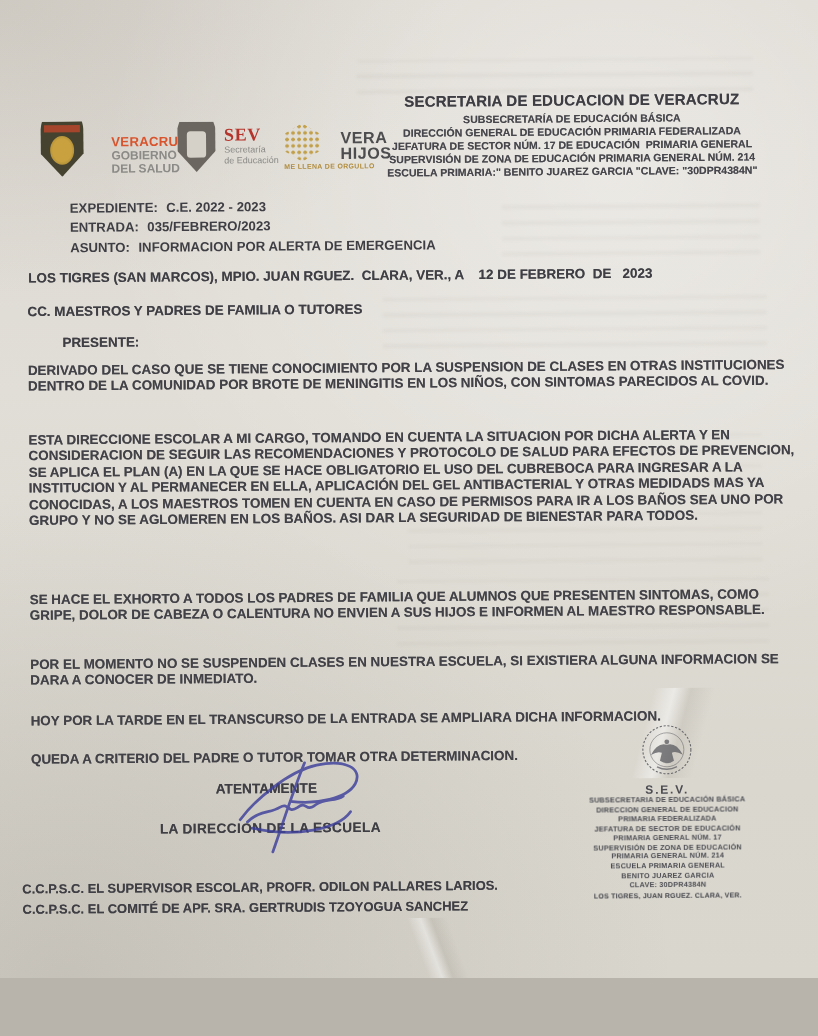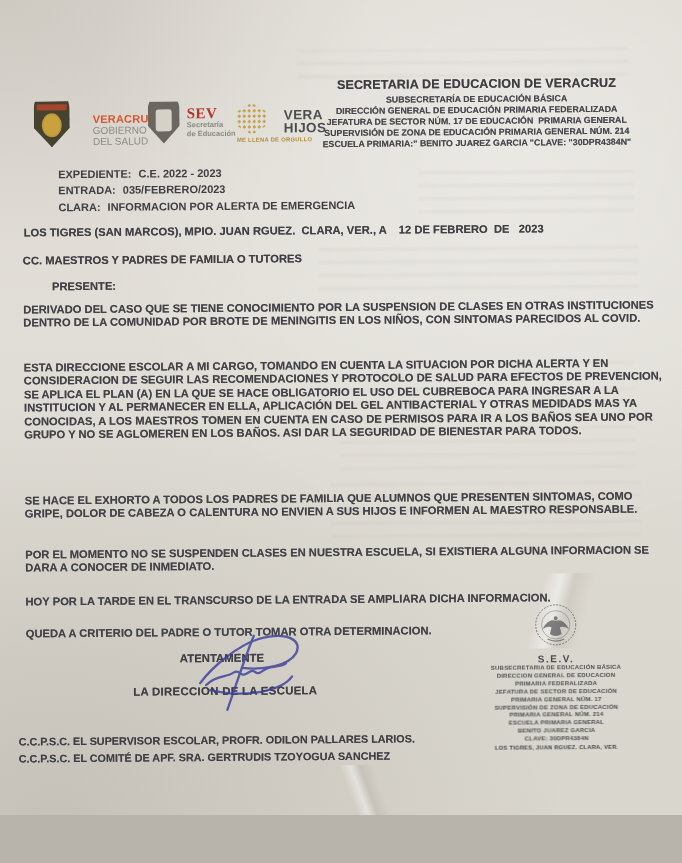--- a/index.html
+++ b/index.html
@@ -52,31 +52,31 @@
   .logo1{position:absolute;left:36px;top:99px;display:flex;align-items:flex-end;gap:23px;}
   .crest1{width:36px;height:46px;background:#45422f;
     clip-path:polygon(4% 0,96% 0,100% 14%,100% 58%,50% 100%,0 58%,0 14%);
     position:relative;box-shadow:0 0 1px rgba(0,0,0,.4);}
   .crest1:before{content:"";position:absolute;left:8px;top:12px;width:20px;height:24px;
     background:radial-gradient(#c9a23f 0 55%, #8a7430 100%);border-radius:50%;}
   .crest1:after{content:"";position:absolute;left:3px;top:3px;right:3px;height:6px;
     background:#b5452c;opacity:.85;}
   .logo1-text{display:flex;flex-direction:column;line-height:11px;}
   .l1a{color:#d9542d;font-weight:700;font-size:11px;letter-spacing:.2px;}
-  .l1b{color:#8b8a86;font-weight:400;font-size:10px;}
+  .l1b{color:#8b8a86;font-weight:700;font-size:10px;}
 
   .logo2{position:absolute;left:150px;top:100px;display:flex;align-items:center;gap:7px;}
   .crest2{width:32px;height:42px;background:#6b665f;
     clip-path:polygon(6% 0,94% 0,100% 14%,100% 58%,50% 100%,0 58%,0 14%);
     position:relative;outline:2px dotted #8d887f;outline-offset:2px;}
   .crest2:before{content:"";position:absolute;left:8px;top:8px;width:16px;height:22px;
     background:#d5d1c9;border-radius:3px;}
   .logo2-text{display:flex;flex-direction:column;}
   .l2a{color:#b5352c;font-weight:700;font-size:15px;line-height:15px;letter-spacing:.5px;font-family:Liberation Serif, serif;}
-  .l2b{color:#8b8a86;font-weight:700;font-size:7.5px;line-height:8.5px;}
+  .l2b{color:#8b8a86;font-weight:400;font-size:7.5px;line-height:8.5px;}
 
   .logo3{position:absolute;left:239px;top:102px;width:100px;}
   .logo3-row{display:flex;align-items:flex-end;gap:17px;}
   .gold-pattern{width:30px;height:32px;
     background-image:radial-gradient(#c2a04a 1.3px, transparent 1.6px);
     background-size:5px 5.4px;
     clip-path:polygon(50% 0,100% 28%,100% 72%,50% 100%,0 72%,0 28%);}
   .l3-words{display:flex;flex-direction:column;line-height:13px;}
   .l3a{color:#4d4d4f;font-weight:700;font-size:13.5px;letter-spacing:.4px;}
   .l3-tag{margin-top:2px;color:#b08c3d;font-weight:700;font-size:5.8px;letter-spacing:.3px;white-space:nowrap;}
@@ -166,21 +166,21 @@
     <div class="meta">
       <div class="meta-row">
         <span class="meta-label">EXPEDIENTE:</span>
         <span class="meta-val">C.E. 2022 - 2023</span>
       </div>
       <div class="meta-row">
         <span class="meta-label">ENTRADA:</span>
         <span class="meta-val">035/FEBRERO/2023</span>
       </div>
       <div class="meta-row">
-        <span class="meta-label">CLARA:</span>
+        <span class="meta-label">ASUNTO:</span>
         <span class="meta-val">INFORMACION POR ALERTA DE EMERGENCIA</span>
       </div>
     </div>
 
     <div class="txt dateline">LOS TIGRES (SAN MARCOS), MPIO. JUAN RGUEZ.  CLARA, VER., A    12 DE FEBRERO  DE   2023</div>
     <div class="txt recipient">CC. MAESTROS Y PADRES DE FAMILIA O TUTORES</div>
     <div class="txt salutation">PRESENTE:</div>
 
     <div class="para p1">DERIVADO DEL CASO QUE SE TIENE CONOCIMIENTO POR LA SUSPENSION DE CLASES EN OTRAS INSTITUCIONES DENTRO DE LA COMUNIDAD POR BROTE DE MENINGITIS EN LOS NIÑOS, CON SINTOMAS PARECIDOS AL COVID.</div>
     <div class="para p2">ESTA DIRECCIONE ESCOLAR A MI CARGO, TOMANDO EN CUENTA LA SITUACION POR DICHA ALERTA Y EN CONSIDERACION DE SEGUIR LAS RECOMENDACIONES Y PROTOCOLO DE SALUD PARA EFECTOS DE PREVENCION, SE APLICA EL PLAN (A) EN LA QUE SE HACE OBLIGATORIO EL USO DEL CUBREBOCA PARA INGRESAR A LA INSTITUCION Y AL PERMANECER EN ELLA, APLICACIÓN DEL GEL ANTIBACTERIAL Y OTRAS MEDIDADS MAS YA CONOCIDAS, A LOS MAESTROS TOMEN EN CUENTA EN CASO DE PERMISOS PARA IR A LOS BAÑOS SEA UNO POR GRUPO Y NO SE AGLOMEREN EN LOS BAÑOS. ASI DAR LA SEGURIDAD DE BIENESTAR PARA TODOS.</div>

